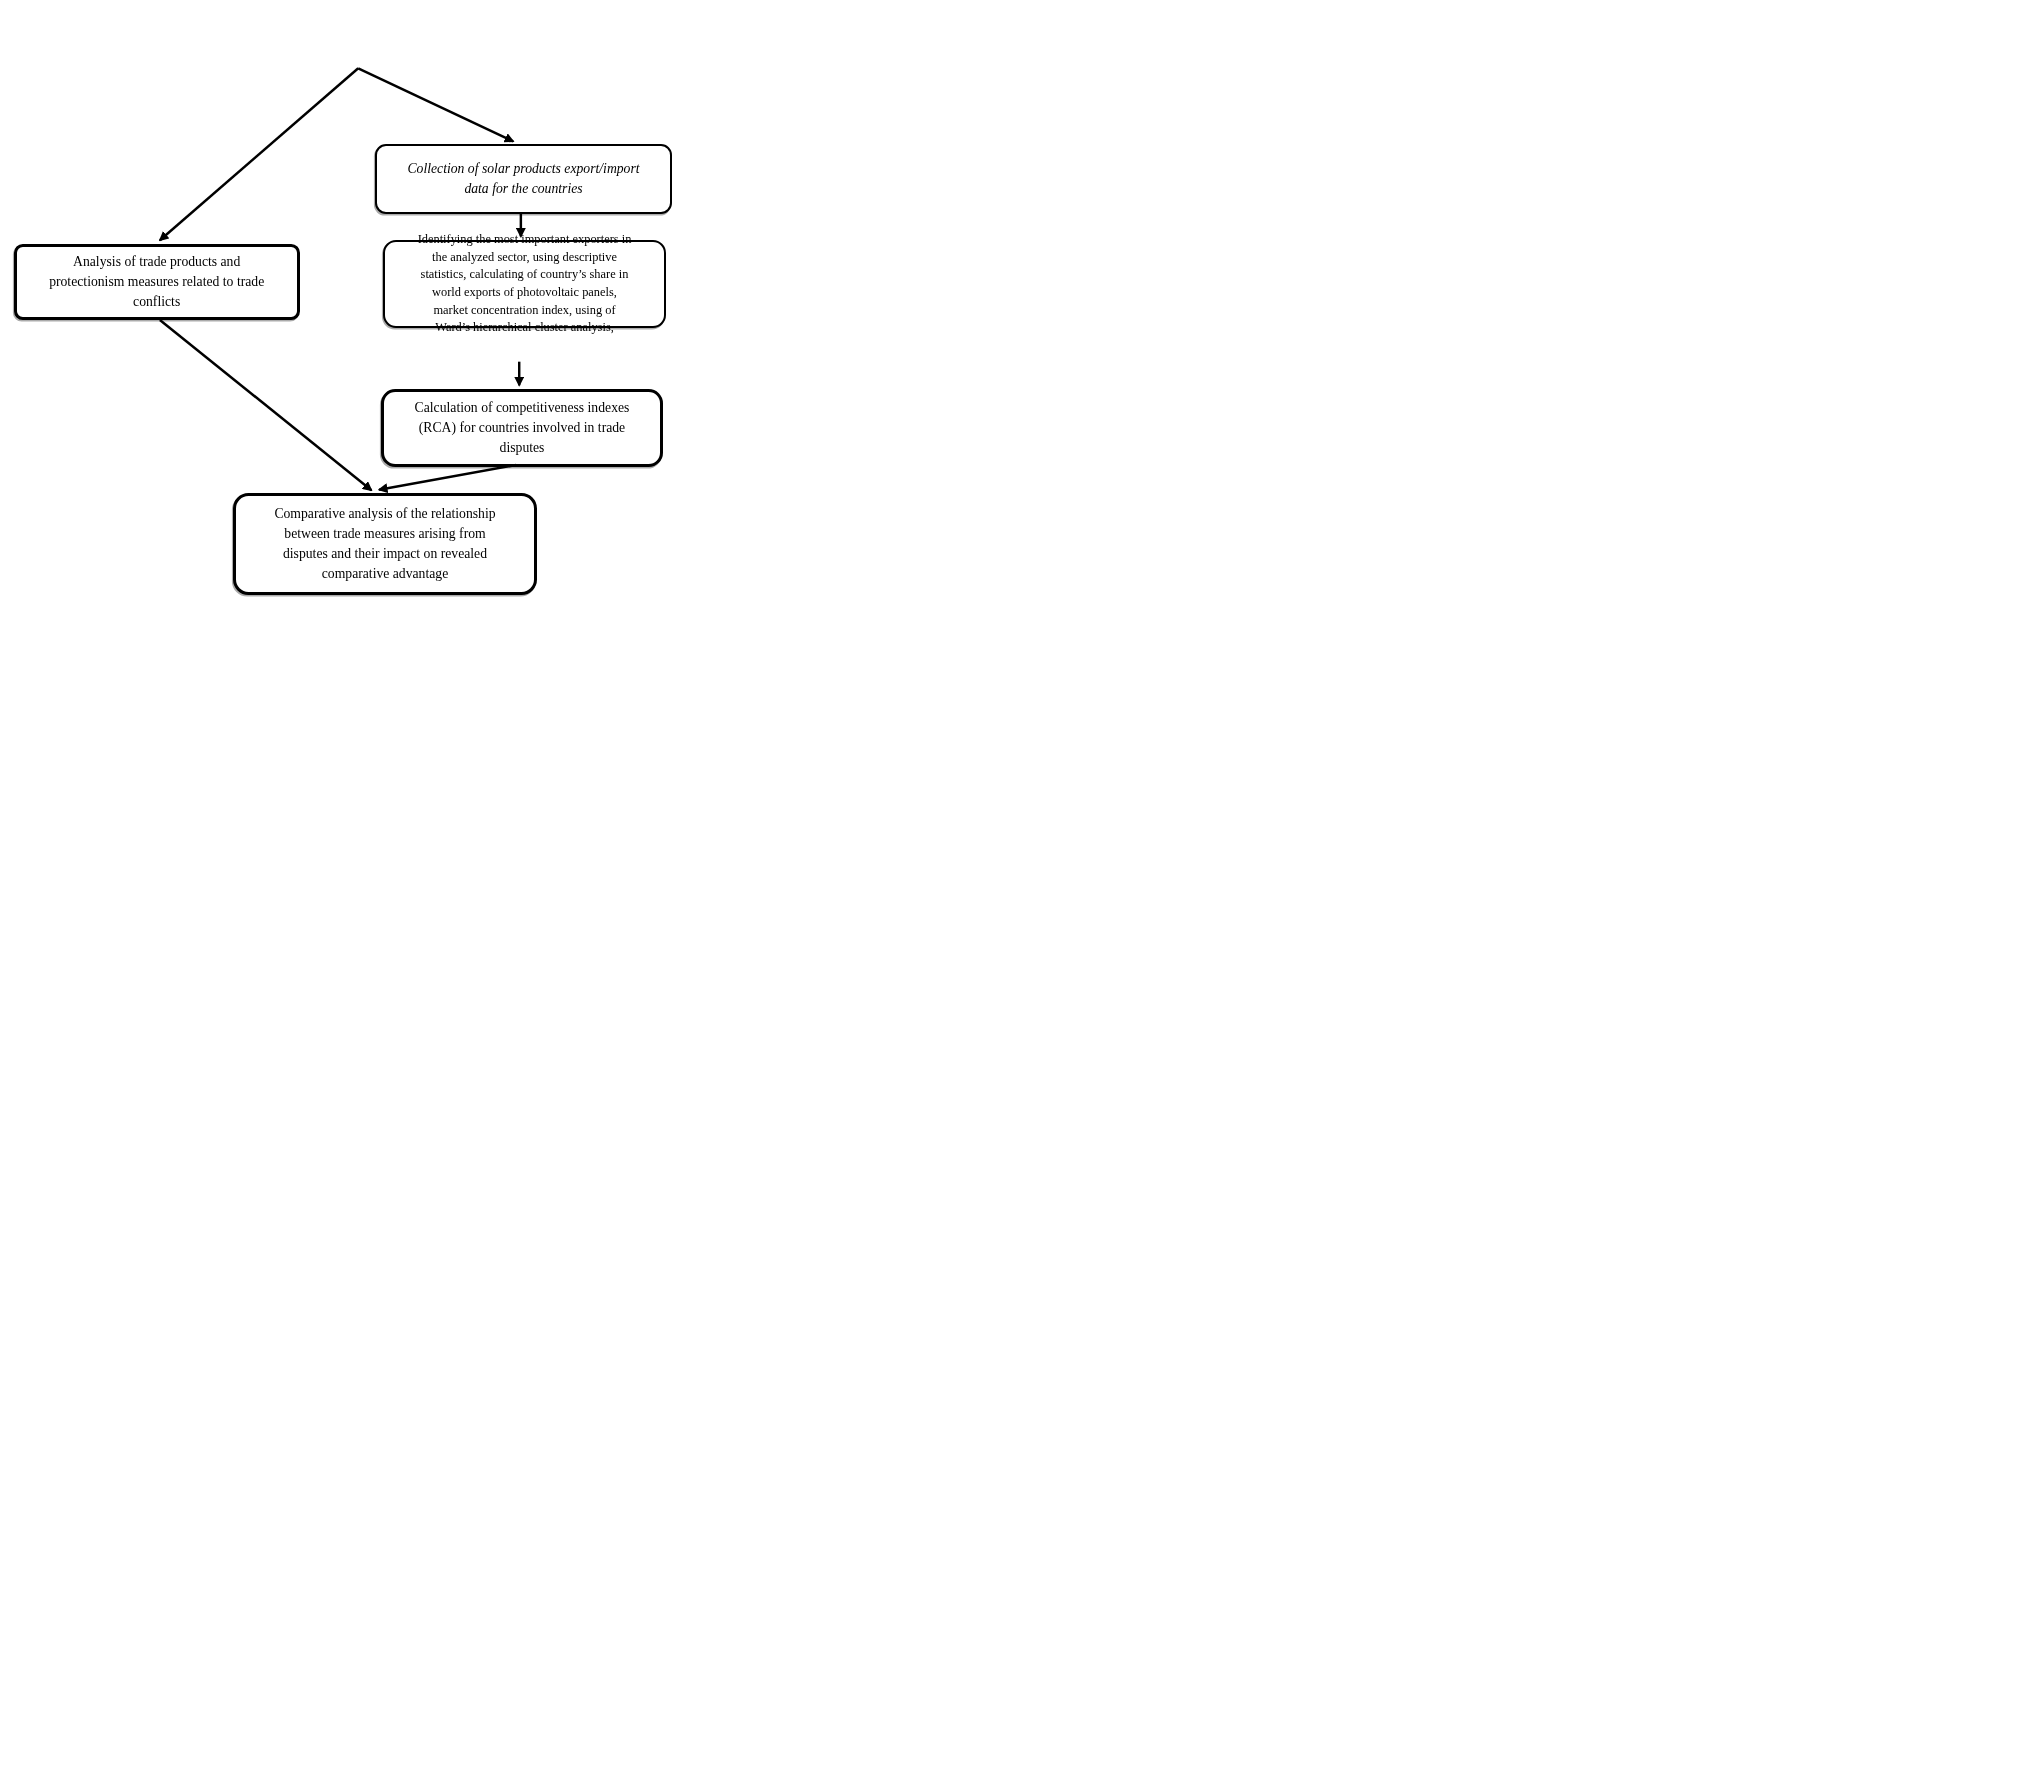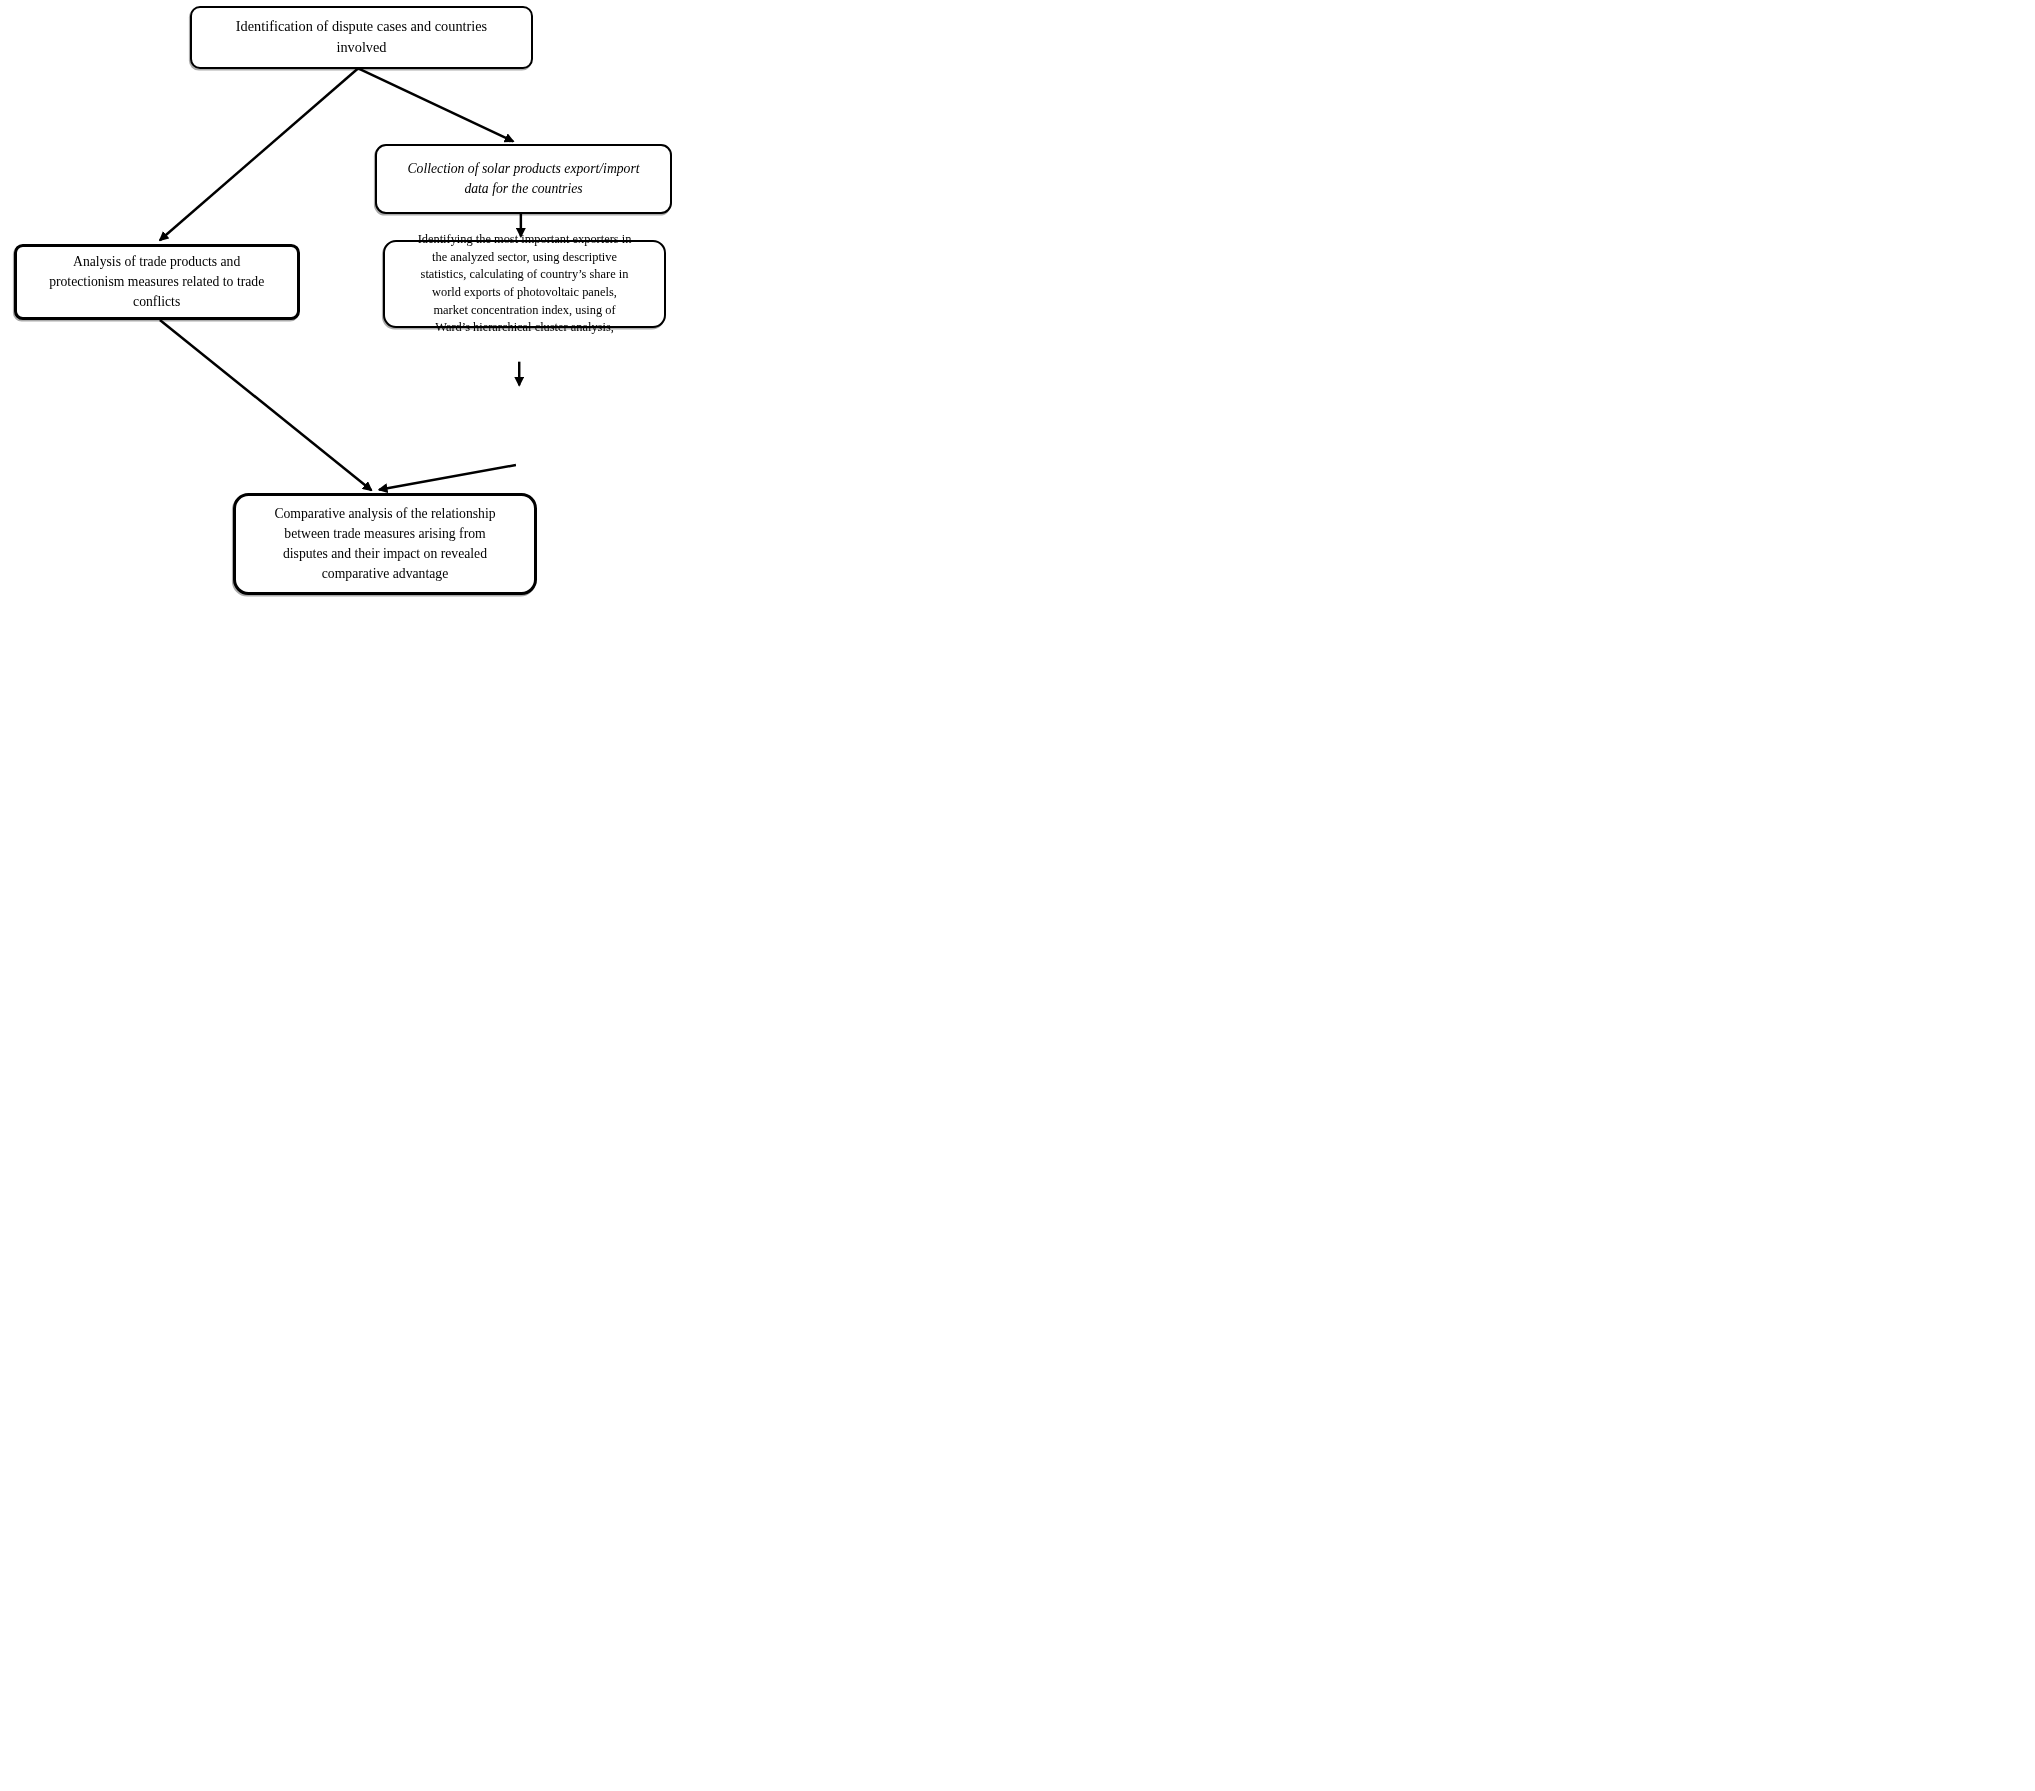--- a/index.html
+++ b/index.html
@@ -92,39 +92,40 @@
       </marker>
     </defs>
     <line x1="652" y1="124" x2="291" y2="437" marker-end="url(#ah)"></line>
     <line x1="652" y1="124" x2="934" y2="257" marker-end="url(#ah)"></line>
     <line x1="948" y1="389" x2="948" y2="430" marker-end="url(#ah)"></line>
     <line x1="945" y1="658" x2="945" y2="701" marker-end="url(#ah)"></line>
     <line x1="291" y1="582" x2="676" y2="892" marker-end="url(#ah)"></line>
     <line x1="939" y1="846" x2="690" y2="891" marker-end="url(#ah)"></line>
   </svg>
 
-  <div class="box b-identification">
-    <span>Identification of dispute cases and countries
-involved</span>
-  </div>
 
   <div class="box b-collection">
     <span>Collection of solar products export/import
 data for the countries</span>
   </div>
 
   <div class="box b-identifying">
     <span>Identifying the most important exporters in
 the analyzed sector, using descriptive
 statistics, calculating of country’s share in
 world exports of photovoltaic panels,
 market concentration index, using of
 Ward’s hierarchical cluster analysis,</span>
   </div>
 
+  <div class="box b-calculation">
+    <span>Calculation of competitiveness indexes
+(RCA) for countries involved in trade
+disputes</span>
+  </div>
 
   <div class="box b-analysis">
     <span>Analysis of trade products and
 protectionism measures related to trade
 conflicts</span>
   </div>
 
   <div class="box b-comparative">
     <span>Comparative analysis of the relationship
 between trade measures arising from

